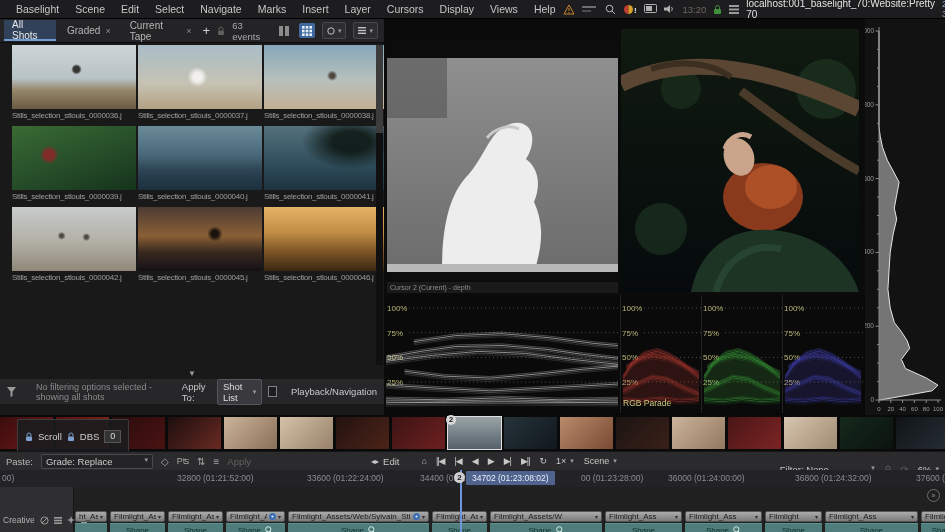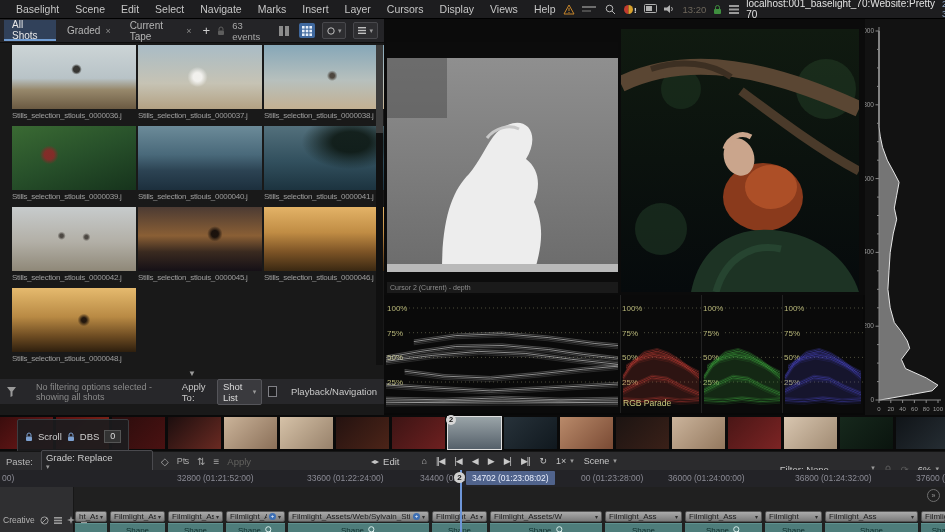--- a/index.html
+++ b/index.html
@@ -48,21 +48,21 @@
   .right-panel{position:absolute;top:19px;left:865px;width:80px;height:396px;background:#121212;}
   
   .filmstrip{position:absolute;top:415px;left:0;width:945px;height:36px;background:#0a0a0a;display:flex;gap:3px;padding-top:2px;box-sizing:border-box;}
   .frame{width:53px;height:32px;flex:none;}
   .frame.hl{outline:1px solid #e0e0e0;position:relative;}
   .fbadge{position:absolute;top:-2px;left:-2px;width:10px;height:10px;border-radius:50%;background:#d8d8d8;color:#111;font-size:7.5px;line-height:10px;text-align:center;font-weight:bold;}
   .strip-overlay{position:absolute;left:17px;top:4px;height:17px;background:rgba(28,28,30,0.93);border:1px solid #3c3c40;border-radius:2px;display:flex;align-items:center;gap:5px;padding:8px 7px;font-size:9.5px;color:#cfcfcf;}
   .dbs-val{background:#333;border:1px solid #555;padding:0 5px;font-size:9px;color:#ddd;line-height:11px;}
   
   .controls{position:absolute;top:451px;left:0;width:945px;height:19px;background:#2b2b2d;border-top:1px solid #151515;display:flex;align-items:center;font-size:9.5px;color:#b8b8b8;padding:0 6px;gap:8px;box-sizing:border-box;}
-  .paste-select{width:102px;background:#242426;border:1px solid #4a4a4e;border-radius:2px;padding:1px 4px;display:flex;justify-content:space-between;color:#cccccc;flex-direction:column;}
+  .paste-select{width:102px;background:#242426;border:1px solid #4a4a4e;border-radius:2px;padding:1px 4px;display:flex;justify-content:space-between;color:#cccccc;}
   .tool-ico{color:#a8a8a8;font-size:10px;}
   .pr-ico{font-size:9px;color:#a8a8a8;}
   .apply-dim{color:#63625f;}
   .edit-grp{margin-left:112px;display:flex;gap:4px;align-items:center;color:#c8c8c8;}
   .transport{display:flex;gap:10px;align-items:center;margin-left:14px;color:#c8c8c8;font-size:9px;}
   .tp{letter-spacing:-1px;}
   .speed-chip,.scene-chip{display:flex;gap:4px;align-items:center;color:#c8c8c8;}
   .right-grp{margin-left:auto;display:flex;gap:9px;align-items:flex-end;margin-top:16px;}
   .filter-chip{width:95px;display:flex;justify-content:space-between;color:#c4c4c4;}
   .dim{color:#5e5e5e;}
@@ -256,24 +256,20 @@
           <div class="timg" style="background: radial-gradient(circle at 40% 45%, rgba(50, 45, 40, 0.8) 2%, rgba(50, 45, 40, 0) 5%), radial-gradient(circle at 60% 47%, rgba(50, 45, 40, 0.8) 2%, rgba(50, 45, 40, 0) 5%), linear-gradient(rgb(199, 203, 204) 0%, rgb(178, 175, 166) 55%, rgb(143, 136, 120) 100%);"></div>
           <div class="cap">Stills_selection_stlouis_0000042.j</div>
         </div>
         <div class="cell">
           <div class="timg" style="background: radial-gradient(circle at 62% 42%, rgba(15, 10, 8, 0.9) 4%, rgba(15, 10, 8, 0) 9%), linear-gradient(rgb(76, 59, 51) 0%, rgb(138, 95, 53) 45%, rgb(58, 42, 32) 70%, rgb(21, 16, 22) 100%);"></div>
           <div class="cap">Stills_selection_stlouis_0000045.j</div>
         </div>
         <div class="cell">
           <div class="timg" style="background: linear-gradient(rgb(227, 179, 103) 0%, rgb(192, 140, 68) 40%, rgb(125, 84, 38) 70%, rgb(58, 40, 18) 100%);"></div>
           <div class="cap">Stills_selection_stlouis_0000046.j</div>
-        </div>
-        <div class="cell">
-          <div class="timg" style="background: radial-gradient(circle at 58% 50%, rgba(20, 12, 8, 0.9) 3%, rgba(20, 12, 8, 0) 8%), linear-gradient(rgb(229, 186, 110) 0%, rgb(185, 138, 68) 45%, rgb(110, 76, 34) 75%, rgb(46, 31, 14) 100%);"></div>
-          <div class="cap">Stills_selection_stlouis_0000048.j</div>
         </div>
         <div class="scrollbar">
           <div class="scroll-thumb"></div>
         </div>
       </div>
     <div class="more-arrow">▼</div>
     <div class="gal-footer">
       <span>
           <svg width="9" height="10">
             <path d="M0 0 H9 L5.5 4.5 V9 L3.5 10 V4.5 Z" fill="#9a9a9a"></path>

